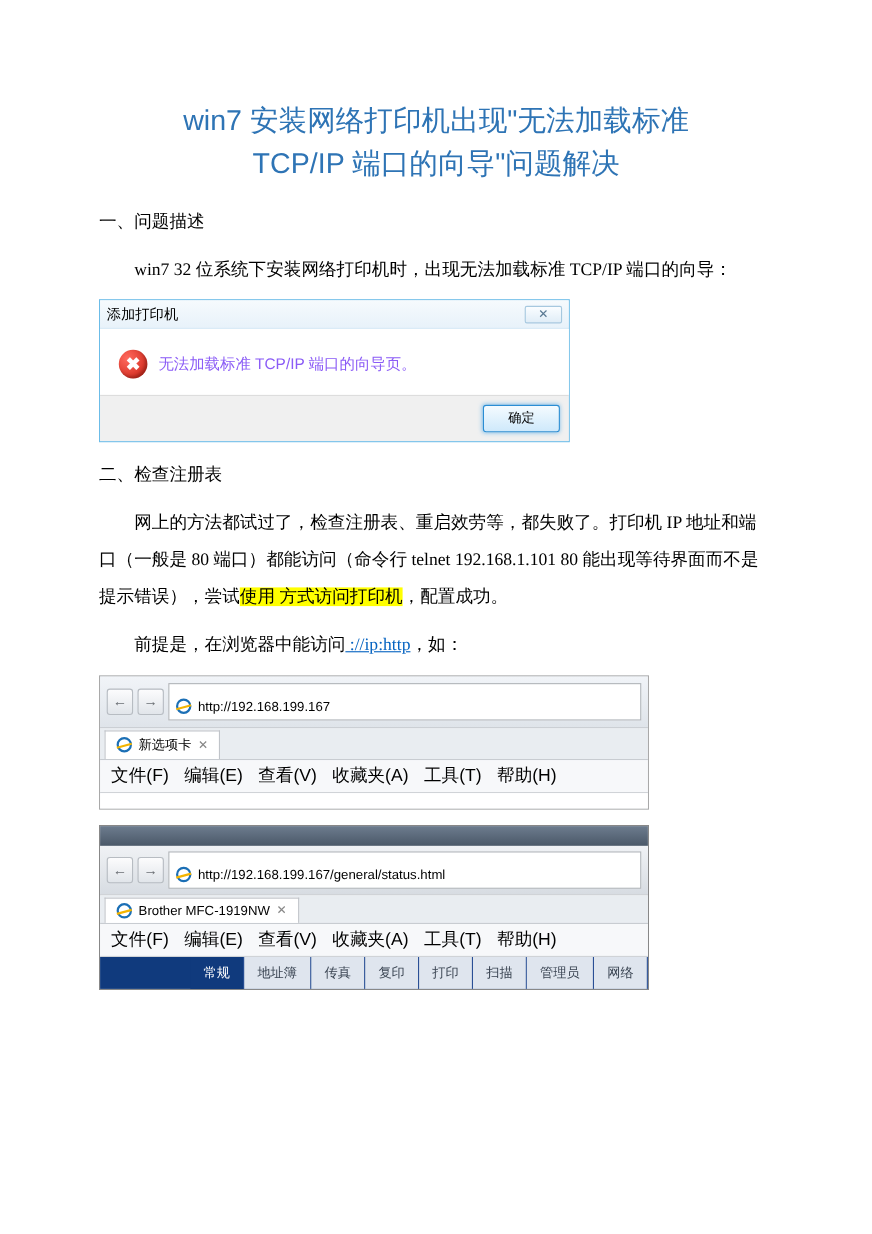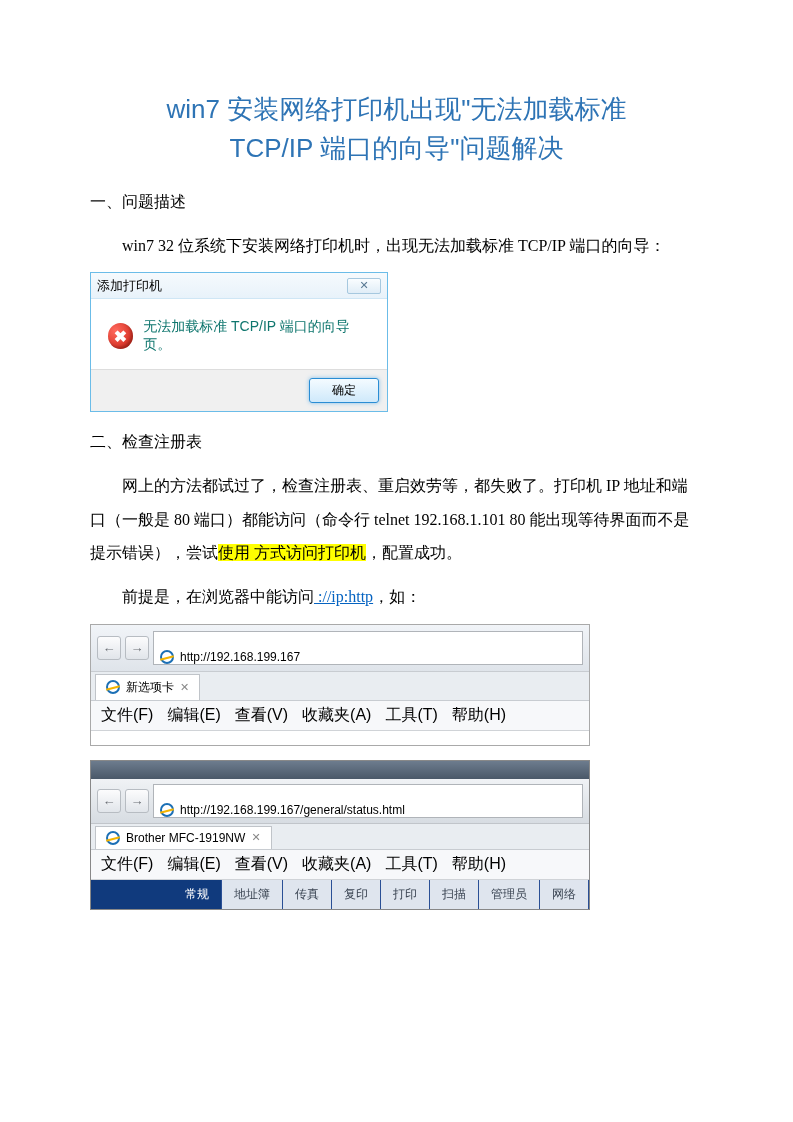--- a/index.html
+++ b/index.html
@@ -29,21 +29,21 @@
     font-size: 16px;
     line-height: 2.1;
     text-indent: 2em;
     margin-bottom: 10px;
   }
   .hl { background: #ffff00; }
   .link { color: #0563c1; text-decoration: underline; }
 
   
   .dialog-wrap {
-    width: 298px;
+    width: 428px;
     border: 1px solid #6bbce8;
     background: #f0f6fb;
     margin: 6px 0 16px 0;
     font-family: "Microsoft YaHei", sans-serif;
   }
   .dialog-titlebar {
     display: flex;
     align-items: center;
     justify-content: space-between;
     height: 26px;
@@ -67,21 +67,21 @@
     background: #fff;
     border: 1px solid #fff;
   }
   .err-icon {
     width:26px;height:26px;border-radius:50%;
     background: radial-gradient(circle at 30% 30%, #ff6a5e, #c81b0e);
     display:flex;align-items:center;justify-content:center;
     color:#fff;font-weight:bold;font-size:16px;
     box-shadow: inset -2px -2px 3px rgba(0,0,0,.25);
   }
-  .dialog-msg { color:#0f766e; font-size:14px; }
+  .dialog-msg { color:#8b5cf6; font-size:14px; }
   .dialog-footer {
     background:#f0f0f0; padding:8px; text-align:right;
     border-top:1px solid #ddd;
   }
   .btn-ok {
     display:inline-block; min-width:70px; text-align:center;
     font-size:12px; padding:3px 14px;
     border:1px solid #2a8dd4; border-radius:3px;
     background: linear-gradient(#f4fbff,#cfe9fb);
     box-shadow: 0 0 4px rgba(60,160,230,.6);
@@ -101,21 +101,21 @@
     border-bottom:1px solid #c8ccd1;
   }
   .nav-btn {
     width:24px;height:24px;border-radius:3px;
     border:1px solid #b7bcc2; background:linear-gradient(#fcfcfd,#e1e5ea);
     display:flex;align-items:center;justify-content:center;color:#6b6f75;
     font-size:13px;
   }
   .addr {
     flex:1; height:34px; border:1px solid #b0b4b9; background:#fff;
-    display:flex;align-items:flex-end; padding:0 6px; gap:6px; font-size:12px;
+    display:flex;align-items:flex-start; padding:13px 6px; gap:6px; font-size:12px;
   }
   .ie-logo {
     width:14px;height:14px;border-radius:50%;
     border:2px solid #1b6fb5; position:relative;
   }
   .ie-logo::after{
     content:"";position:absolute;left:-2px;right:-2px;top:5px;height:2px;
     background:#f4b400; transform:rotate(-15deg);
   }
   .ie-tabs { display:flex; background:#e9edf1; border-bottom:1px solid #c8ccd1; }

